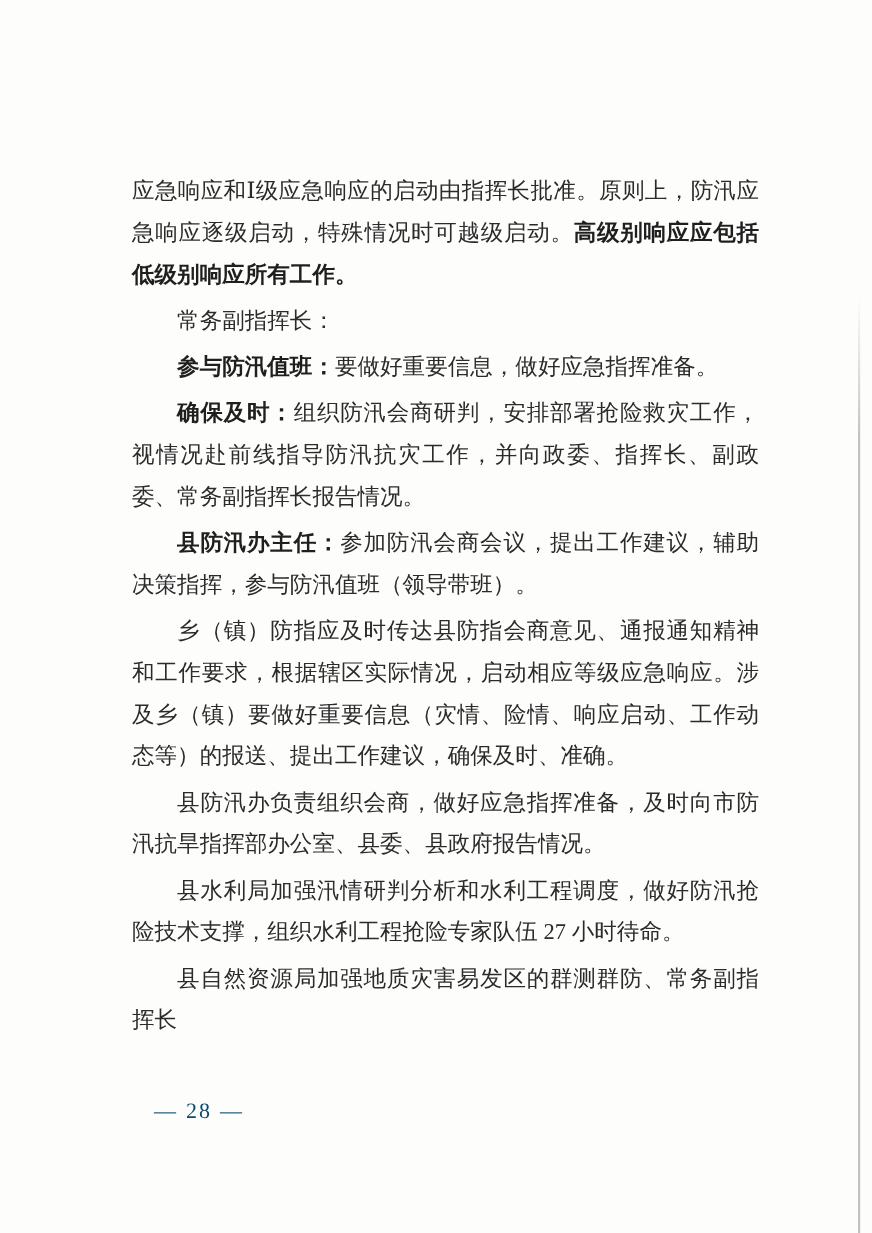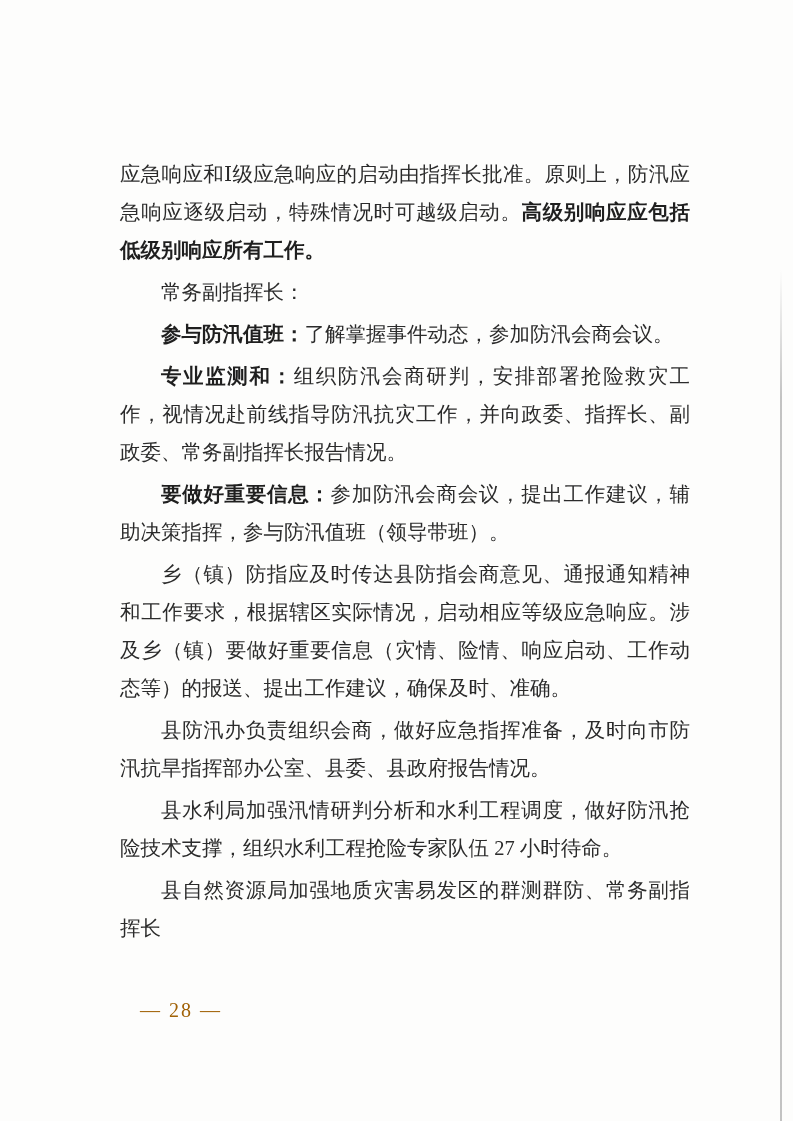--- a/index.html
+++ b/index.html
@@ -48,33 +48,33 @@
   .para b {
     font-weight: bold;
     color: #1f1f1f;
   }
   .footer-pagenum {
     position: absolute;
     left: 140px;
     top: 999px;
     font-size: 20px;
     letter-spacing: 2px;
-    color: #a16207;
+    color: #0c4a6e;
   }
 </style>
 </head>
 <body>
 
 <div class="page">
   <div class="scan-edge"></div>
   <div class="content">
       <p class="para"><span>应急响应和Ⅰ级应急响应的启动由指挥长批准。原则上，防汛应急响应逐级启动，特殊情况时可越级启动。</span><b>高级别响应应包括低级别响应所有工作。</b></p>
       <p class="para indent"><span>常务副指挥长：</span></p>
-      <p class="para indent"><b>参与防汛值班：</b><span>了解掌握事件动态，参加防汛会商会议。</span></p>
-      <p class="para indent"><b>专业监测和：</b><span>组织防汛会商研判，安排部署抢险救灾工作，视情况赴前线指导防汛抗灾工作，并向政委、指挥长、副政委、常务副指挥长报告情况。</span></p>
-      <p class="para indent"><b>要做好重要信息：</b><span>参加防汛会商会议，提出工作建议，辅助决策指挥，参与防汛值班（领导带班）。</span></p>
+      <p class="para indent"><b>参与防汛值班：</b><span>要做好重要信息，做好应急指挥准备。</span></p>
+      <p class="para indent"><b>确保及时：</b><span>组织防汛会商研判，安排部署抢险救灾工作，视情况赴前线指导防汛抗灾工作，并向政委、指挥长、副政委、常务副指挥长报告情况。</span></p>
+      <p class="para indent"><b>县防汛办主任：</b><span>参加防汛会商会议，提出工作建议，辅助决策指挥，参与防汛值班（领导带班）。</span></p>
       <p class="para indent"><span>乡（镇）防指应及时传达县防指会商意见、通报通知精神和工作要求，根据辖区实际情况，启动相应等级应急响应。涉及乡（镇）要做好重要信息（灾情、险情、响应启动、工作动态等）的报送、提出工作建议，确保及时、准确。</span></p>
       <p class="para indent"><span>县防汛办负责组织会商，做好应急指挥准备，及时向市防汛抗旱指挥部办公室、县委、县政府报告情况。</span></p>
       <p class="para indent"><span>县水利局加强汛情研判分析和水利工程调度，做好防汛抢险技术支撑，组织水利工程抢险专家队伍 27 小时待命。</span></p>
       <p class="para indent"><span>县自然资源局加强地质灾害易发区的群测群防、常务副指挥长</span></p>
     </div>
   <div class="footer-pagenum">— 28 —</div>
 </div>
 
 </body></html>

